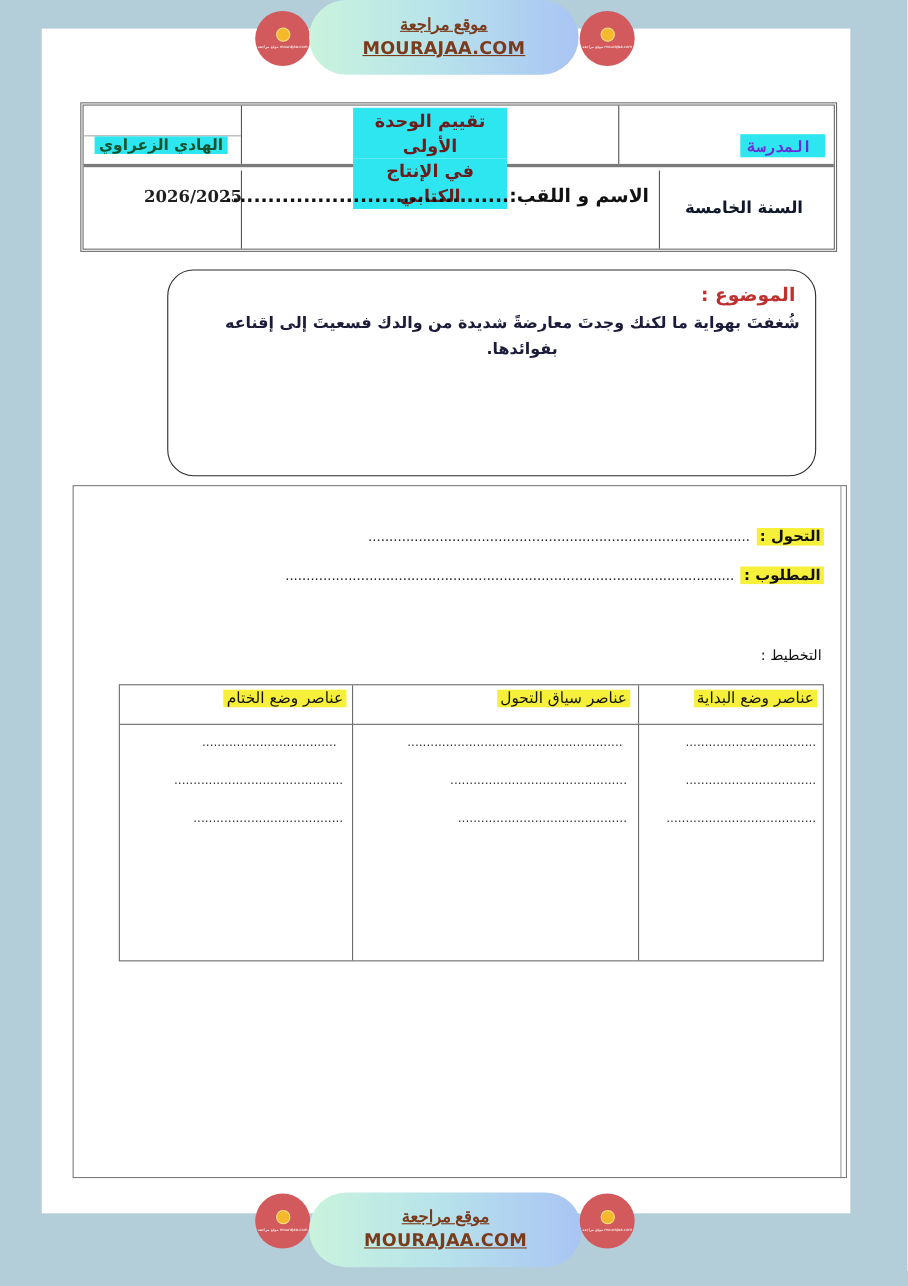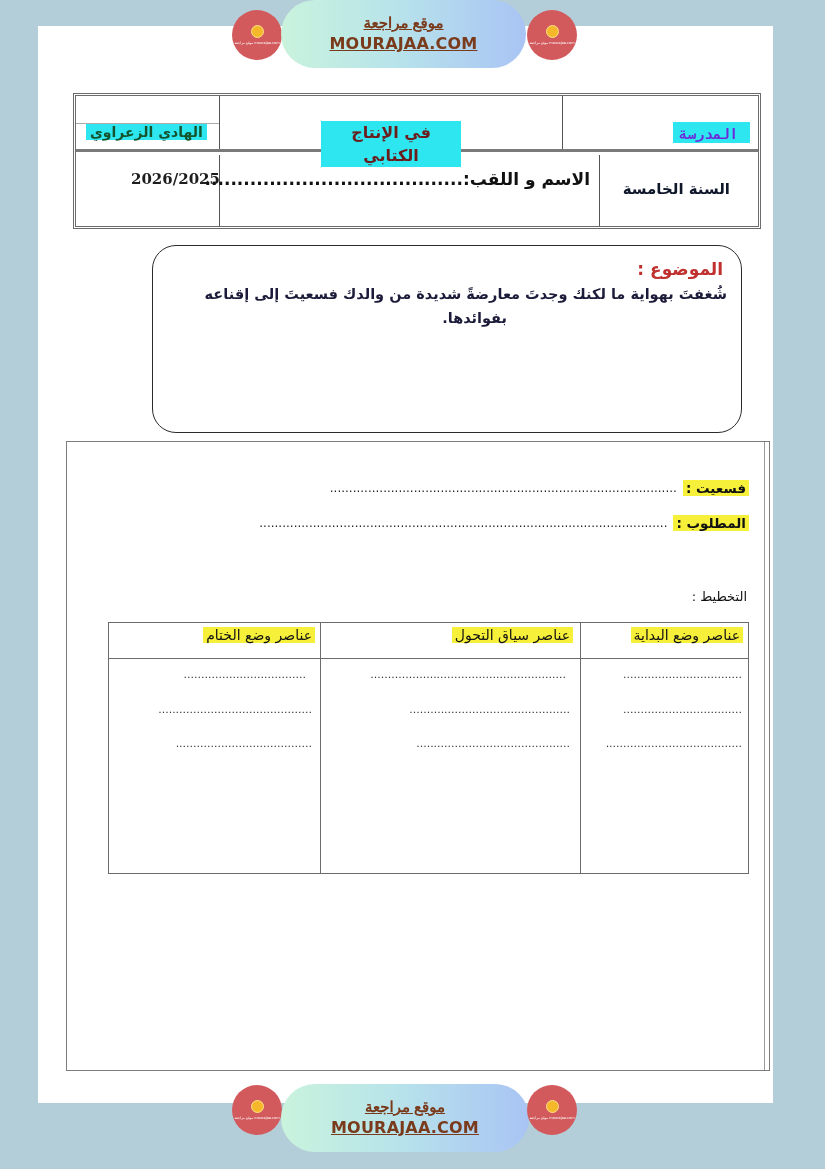--- a/index.html
+++ b/index.html
@@ -22,21 +22,21 @@
       left: 281px;
       width: 245px; height: 68px;
       border-radius: 34px;
       background: linear-gradient(90deg, #c9f3dc 0%, #b8e4ea 45%, #a9c4f4 100%);
       display: flex; flex-direction: column; align-items: center; justify-content: center;
       z-index: 3;
     }
     .banner.top { top: 0px; }
     .banner.bottom { top: 1084px; width: 248px; left: 281px; }
     .banner .ar {
-      font-family: Liberation Sans, sans-serif;
+      font-family: Liberation Serif, serif;
       font-weight: bold;
       font-size: 15px;
       color: #7a3a1c;
       text-decoration: underline;
       line-height: 20px;
       direction: rtl;
     }
     .banner .en {
       font-family: "DejaVu Sans", sans-serif;
       font-weight: bold;
@@ -207,21 +207,21 @@
   <div class="lt">موقع مراجعة mourajaa.com</div>
 </div>
 
 <div class="hdr">
   <div class="row1">
     <div class="vline" style="left:143px;"></div>
     <div class="vline" style="left:486px;"></div>
     <div class="teacher-line"></div>
     <div class="teacher hl">الهادي  الزعراوي</div>
     <div class="title-block">
-      <br>
+      <span class="hl">تقييم الوحدة الأولى</span><br>
       <span class="hl">في الإنتاج الكتابي</span>
     </div>
     <div class="school hl">المدرسة</div>
   </div>
   <div class="row2">
     <div class="vline" style="left:143px;"></div>
     <div class="vline" style="left:523px;"></div>
     <div class="year">2026/2025</div>
     <div class="name-field">
       <span>الاسم و اللقب:</span><span>........................................</span>
@@ -233,21 +233,21 @@
 <div class="subject">
   <div class="label">الموضوع :</div>
   <p>شُغفتَ بهواية ما لكنك وجدتَ معارضةً شديدة من والدك فسعيتَ إلى إقناعه</p>
   <p class="ind">بفوائدها.</p>
 </div>
 
 <div class="answer">
   <div class="inner-r"></div>
 
   <div class="lbl-row" style="top:38px;">
-    <span class="tag hl-y">فسعيت :</span>
+    <span class="tag hl-y">التحول :</span>
     <span class="dots" style="width:400px;">...........................................................................................</span>
   </div>
   <div class="lbl-row" style="top:73px;">
     <span class="tag hl-y">المطلوب :</span>
     <span class="dots" style="width:455px;">...........................................................................................................</span>
   </div>
   <div class="plan-lbl">التخطيط :</div>
 
   <div class="plan">
     <div class="head"></div>

